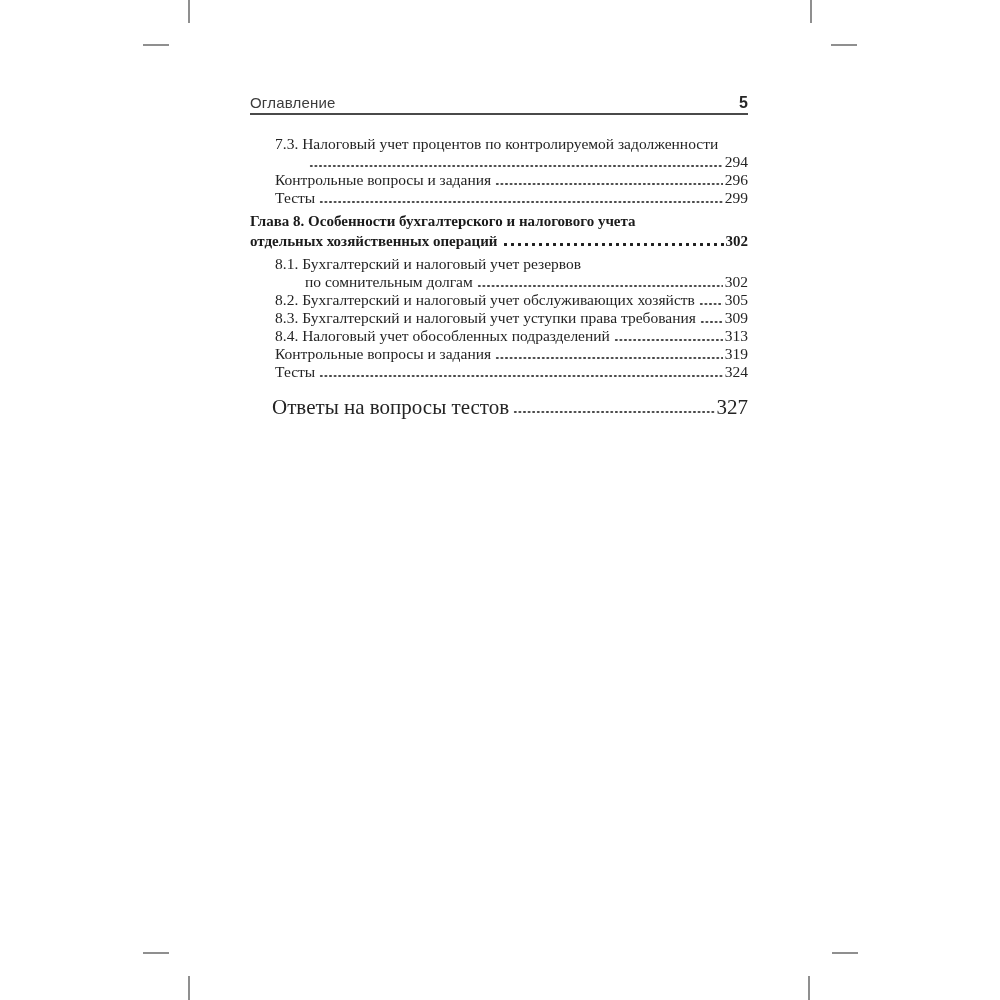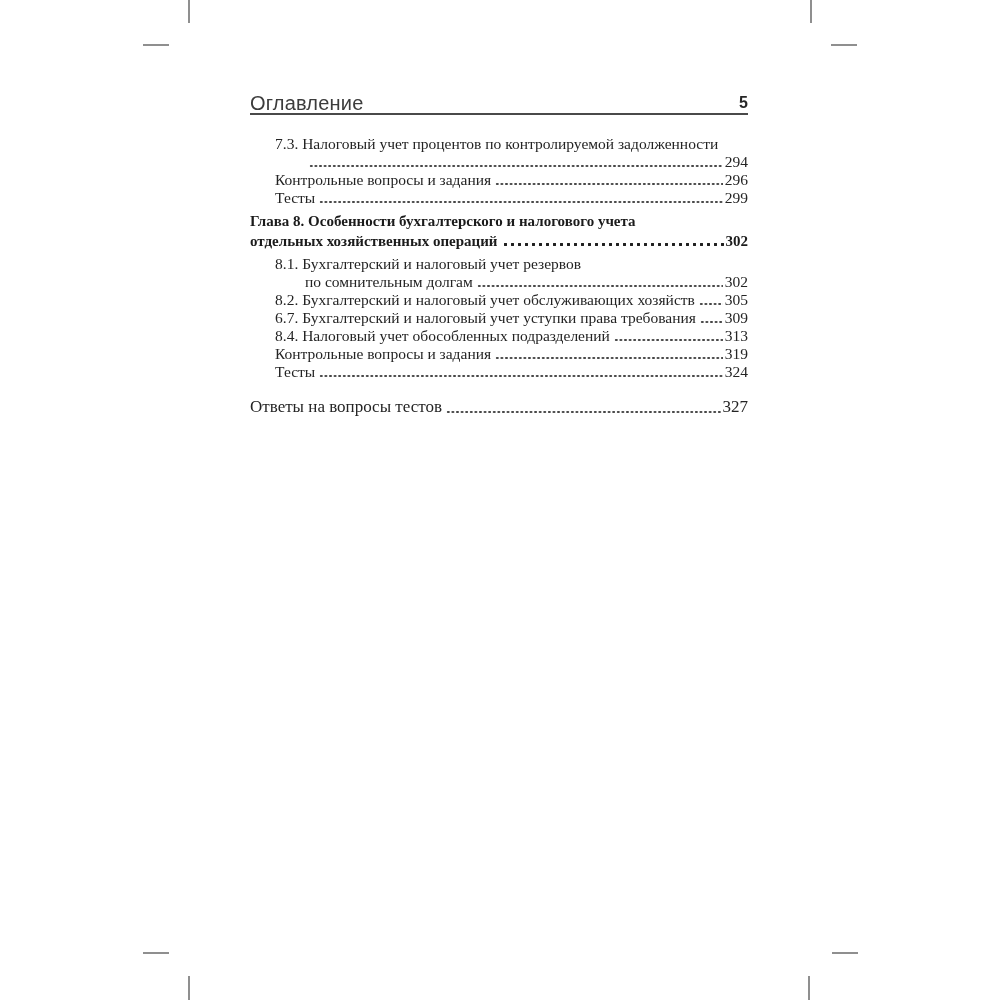--- a/index.html
+++ b/index.html
@@ -33,21 +33,21 @@
   .header {
     display: flex;
     justify-content: space-between;
     align-items: flex-end;
     font-family: "Liberation Sans", sans-serif;
     line-height: 18px;
     padding-bottom: 1px;
     border-bottom: 2px solid #4a4a4a;
   }
   .header .title {
-    font-size: 20px;
+    font-size: 15px;
     color: #3c3c3c;
     letter-spacing: 0.2px;
   }
   .header .num {
     font-size: 16px;
     font-weight: bold;
     color: #262626;
   }
   .toc {
     margin-top: 20px;
@@ -82,21 +82,22 @@
   }
   .entry.chapter .line { line-height: 20px; }
   .entry.chapter .leader {
     height: 5px;
     margin-bottom: 4px;
     background-image: radial-gradient(circle, #1f1f1f 1.4px, transparent 1.7px);
     background-size: 7px 5px;
   }
   .entry.backmatter {
     margin-top: 16px;
-    font-size: 17px;
+    font-size: 21px;
+    margin-left: 22px;
   }
   .entry.backmatter .line { line-height: 20px; }
   .entry.backmatter + .entry.backmatter { margin-top: 11px; }
 </style>
 </head>
 <body>
 
 <div class="page">
 
   <div class="crop" style="left:188px; top:0;    width:2px;  height:23px;"></div>
@@ -159,21 +160,21 @@
         </div>
         <div class="entry item lvl1">
           <div class="line">
             <span class="t">8.2. Бухгалтерский и налоговый учет обслуживающих хозяйств</span>
             <span class="leader"></span>
             <span class="pg">305</span>
           </div>
         </div>
         <div class="entry item lvl1">
           <div class="line">
-            <span class="t">6.7. Бухгалтерский и налоговый учет уступки права требования</span>
+            <span class="t">8.3. Бухгалтерский и налоговый учет уступки права требования</span>
             <span class="leader"></span>
             <span class="pg">309</span>
           </div>
         </div>
         <div class="entry item lvl1">
           <div class="line">
             <span class="t">8.4. Налоговый учет обособленных подразделений</span>
             <span class="leader"></span>
             <span class="pg">313</span>
           </div>

